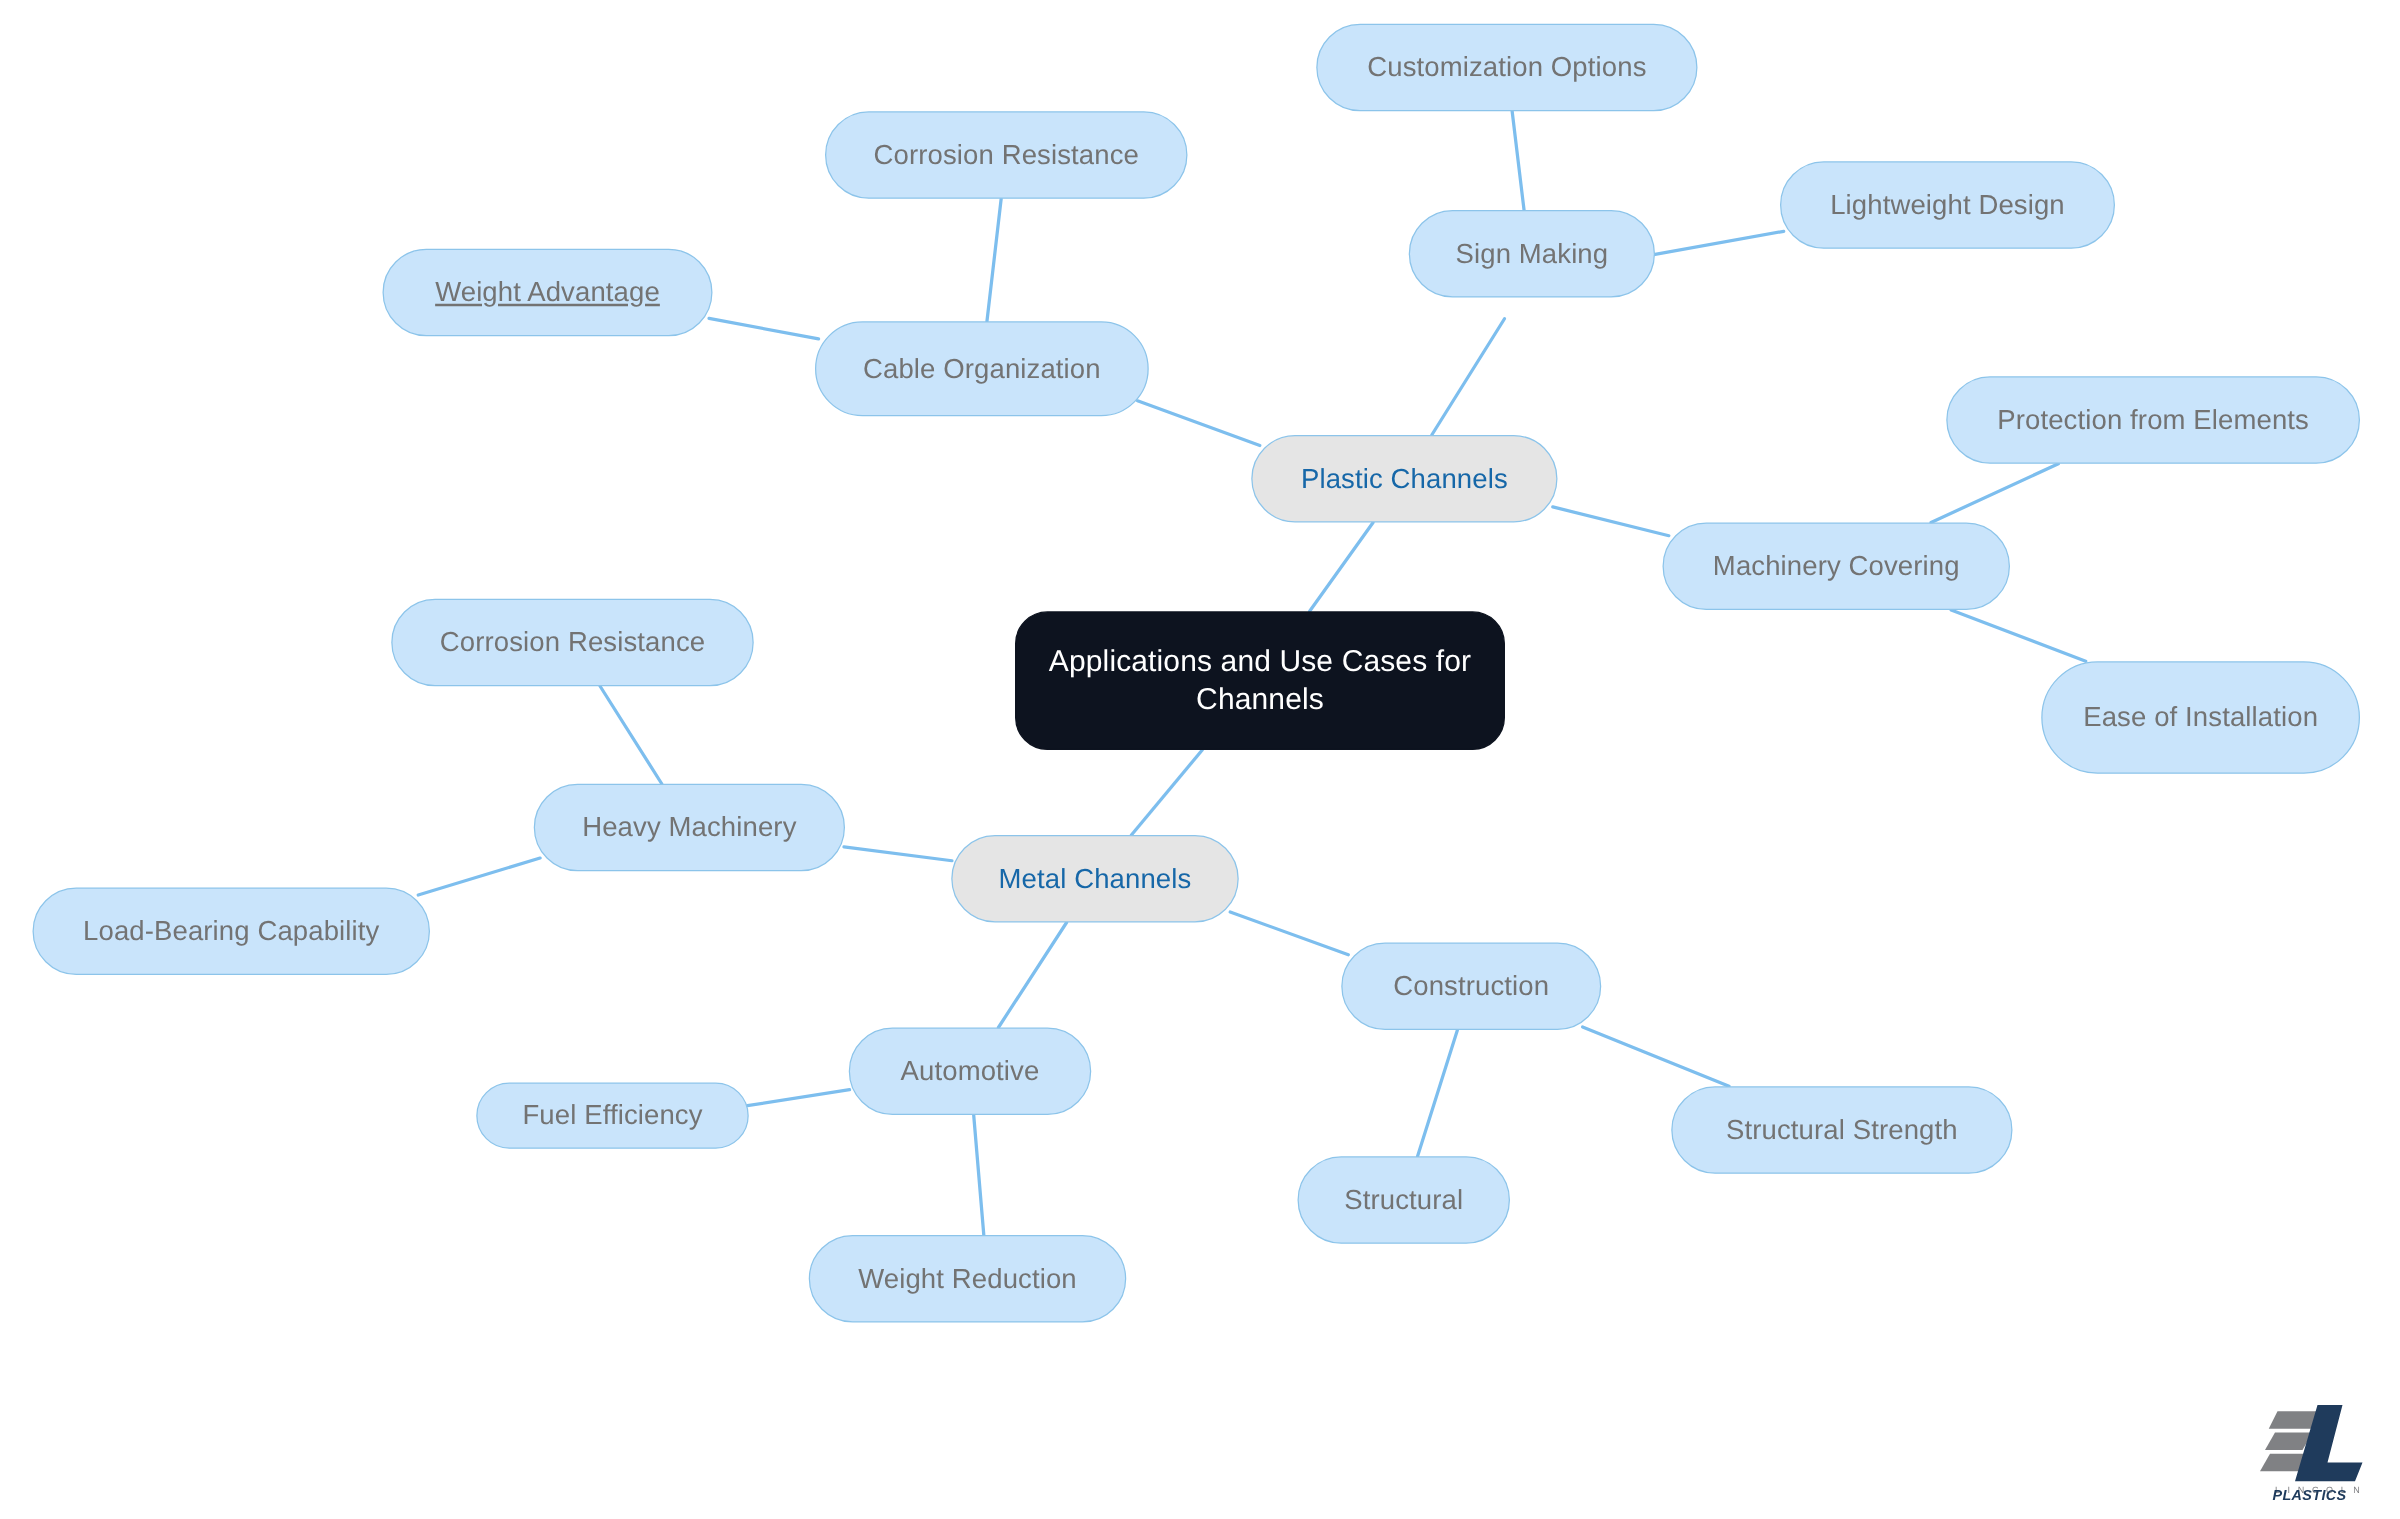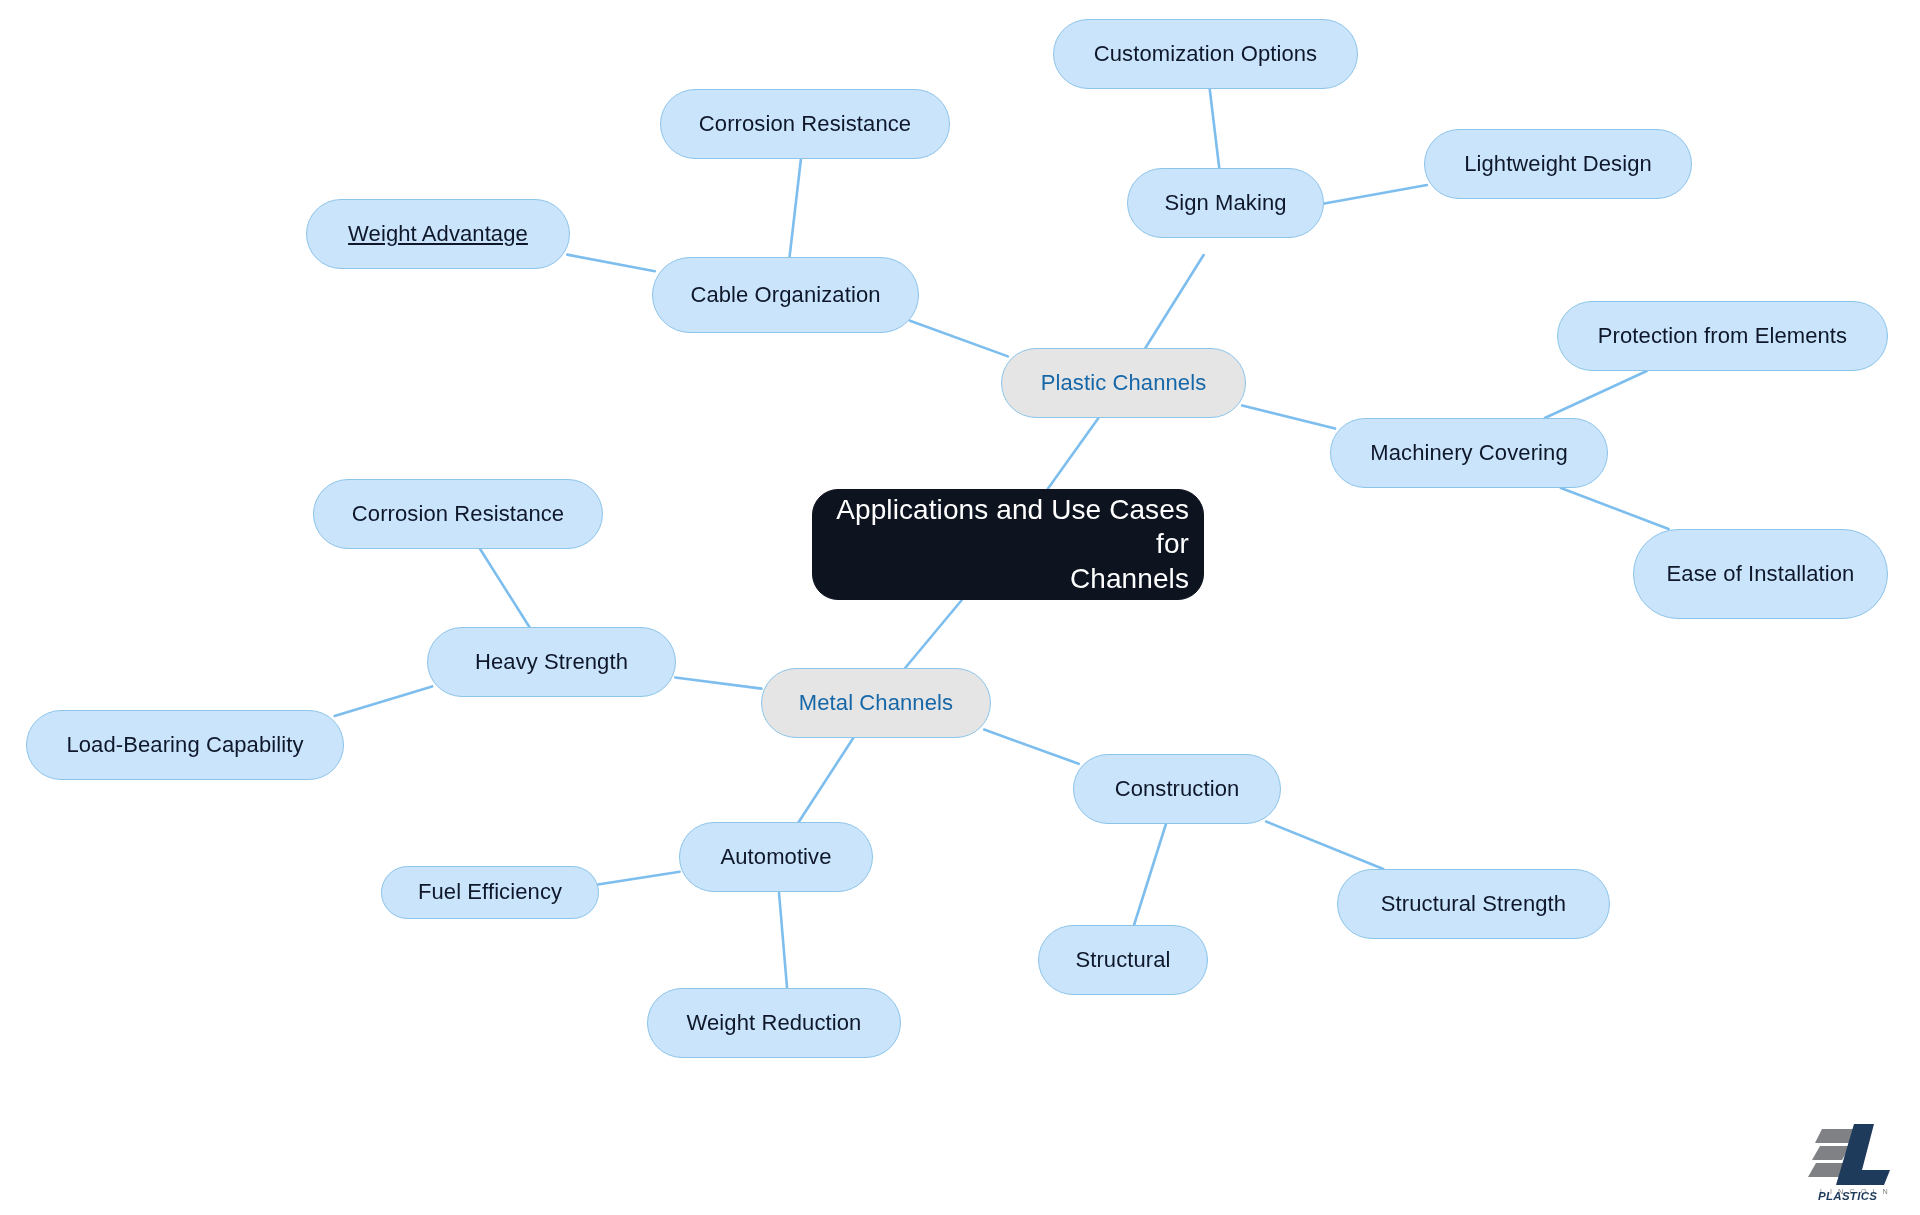--- a/index.html
+++ b/index.html
@@ -44,30 +44,29 @@
   }
   .node.branch {
     background: #e5e5e5;
     border: 1.6px solid #8cc4ea;
     color: #1667a8;
     font-size: 22px;
   }
   .node.leaf {
     background: #c9e4fb;
     border: 1.6px solid #8cc4ea;
-    color: #0f172a;
+    color: #737373;
     font-size: 22px;
   }
   .node.root {
     background: #0d131f;
     border: 1.6px solid #0d131f;
     color: #ffffff;
-    font-size: 28px;
+    font-size: 24px;
     border-radius: 26px;
-    text-align: right;
   }
   
   #logo {
     position: absolute;
     left: 1806px;
     top: 1118px;
     width: 96px;
     height: 82px;
   }
   #logo svg { display: block; }
@@ -105,21 +104,21 @@
       <div class="node branch" style="left: 761px; top: 668px; width: 230px; height: 70px;">Metal Channels</div>
       <div class="node leaf" style="left: 652px; top: 257px; width: 267px; height: 76px;">Cable Organization</div>
       <div class="node leaf" style="left: 1127px; top: 168px; width: 197px; height: 70px;">Sign Making</div>
       <div class="node leaf" style="left: 1330px; top: 418px; width: 278px; height: 70px;">Machinery Covering</div>
       <div class="node leaf" style="left: 660px; top: 89px; width: 290px; height: 70px;">Corrosion Resistance</div>
       <div class="node leaf" style="left: 306px; top: 199px; width: 264px; height: 70px; text-decoration: underline;">Weight Advantage</div>
       <div class="node leaf" style="left: 1053px; top: 19px; width: 305px; height: 70px;">Customization Options</div>
       <div class="node leaf" style="left: 1424px; top: 129px; width: 268px; height: 70px;">Lightweight Design</div>
       <div class="node leaf" style="left: 1557px; top: 301px; width: 331px; height: 70px;">Protection from Elements</div>
       <div class="node leaf" style="left: 1633px; top: 529px; width: 255px; height: 90px;">Ease of Installation</div>
-      <div class="node leaf" style="left: 427px; top: 627px; width: 249px; height: 70px;">Heavy Strength</div>
+      <div class="node leaf" style="left: 427px; top: 627px; width: 249px; height: 70px;">Heavy Machinery</div>
       <div class="node leaf" style="left: 679px; top: 822px; width: 194px; height: 70px;">Automotive</div>
       <div class="node leaf" style="left: 1073px; top: 754px; width: 208px; height: 70px;">Construction</div>
       <div class="node leaf" style="left: 313px; top: 479px; width: 290px; height: 70px;">Corrosion Resistance</div>
       <div class="node leaf" style="left: 26px; top: 710px; width: 318px; height: 70px;">Load-Bearing Capability</div>
       <div class="node leaf" style="left: 381px; top: 866px; width: 218px; height: 53px;">Fuel Efficiency</div>
       <div class="node leaf" style="left: 647px; top: 988px; width: 254px; height: 70px;">Weight Reduction</div>
       <div class="node leaf" style="left: 1038px; top: 925px; width: 170px; height: 70px;">Structural</div>
       <div class="node leaf" style="left: 1337px; top: 869px; width: 273px; height: 70px;">Structural Strength</div>
     </div>
 

